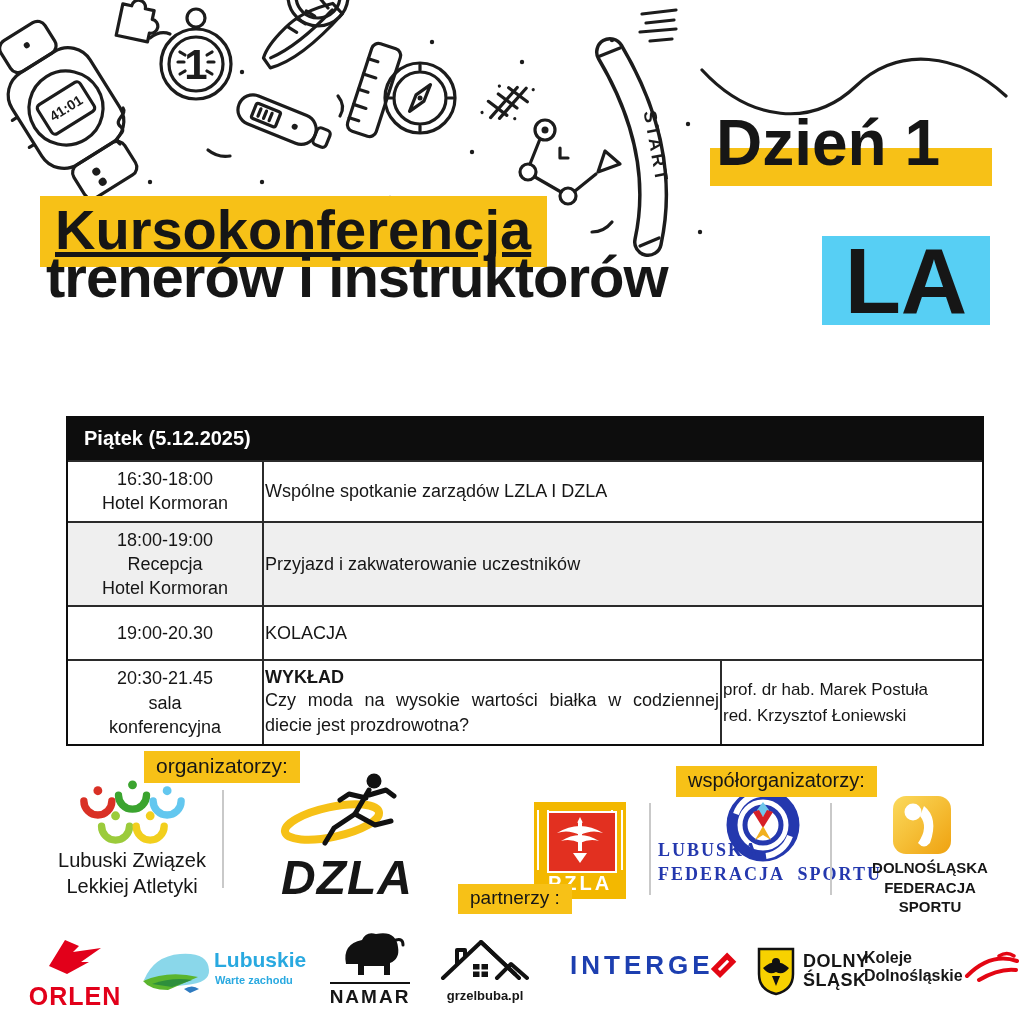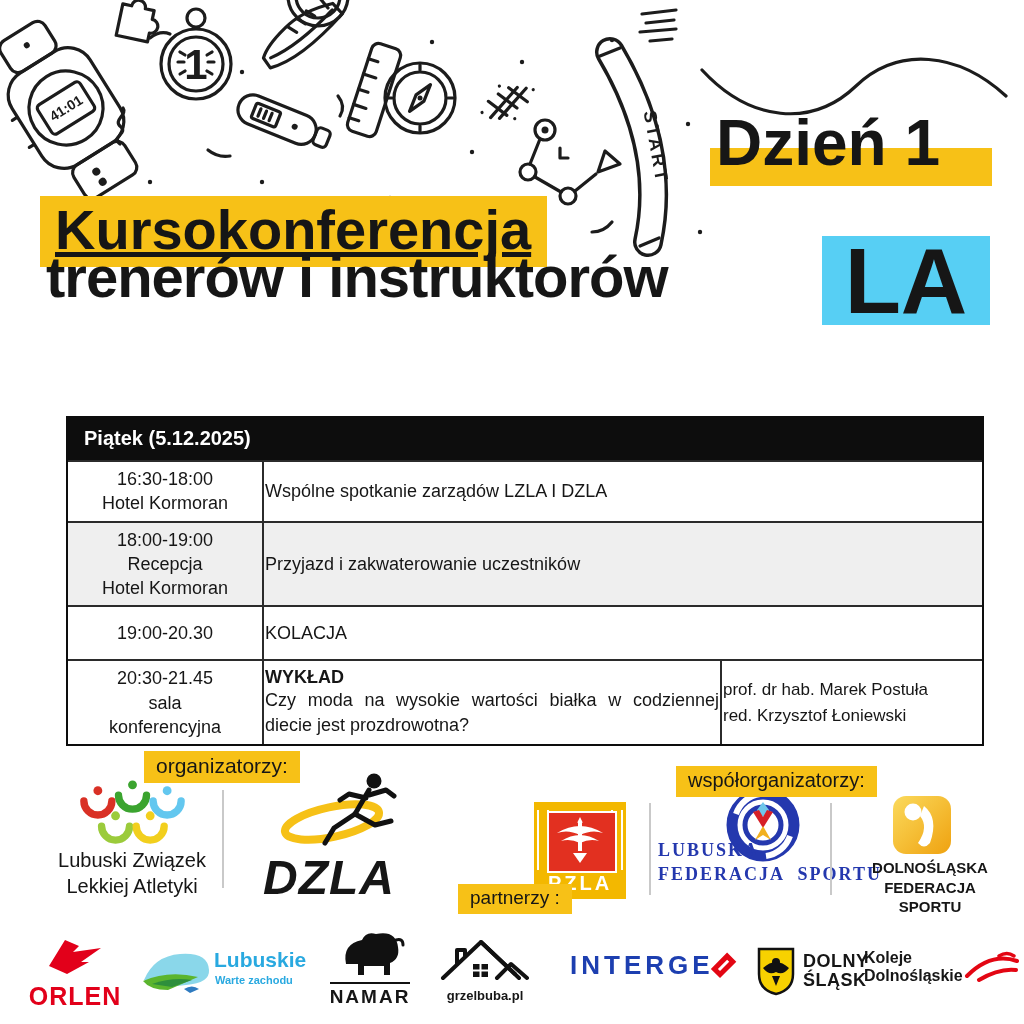--- a/index.html
+++ b/index.html
@@ -41,21 +41,21 @@
   .chip-org{left:144px;top:751px;}
   .chip-coorg{left:676px;top:766px;font-size:20px;}
   .chip-part{left:458px;top:884px;font-size:19px;}
 
   
   .lzla-logo{left:55px;top:776px;width:155px;height:70px;}
   .lzla-name{left:28px;top:848px;width:208px;text-align:center;font-size:20px;line-height:1.28;}
   .vdiv{width:2px;background:#c9c9c9;z-index:1;}
   .div1{left:222px;top:790px;height:98px;}
   .dzla-logo{left:276px;top:770px;width:138px;height:84px;}
-  .dzla-name{left:245px;top:850px;width:168px;text-align:center;font-size:48px;font-weight:bold;
+  .dzla-name{left:245px;top:850px;width:168px;text-align:right;font-size:48px;font-weight:bold;
              font-style:italic;letter-spacing:1px;}
 
   
   .pzla{left:534px;top:802px;width:92px;height:97px;background:#F3B800;box-sizing:border-box;}
   .pzla-inner{position:absolute;left:13px;top:9px;width:66px;height:58px;background:#E23020;border:2px solid #fff;}
   .pzla-orn{position:absolute;top:8px;width:8px;height:60px;border-left:2px solid #fff;border-right:2px solid #fff;}
   .pzla-abbr{position:absolute;left:0;bottom:4px;width:100%;text-align:center;color:#fff;
              font-weight:800;font-size:20px;letter-spacing:3px;}
   .div2{left:649px;top:803px;height:92px;}
   .div3{left:830px;top:803px;height:92px;}

